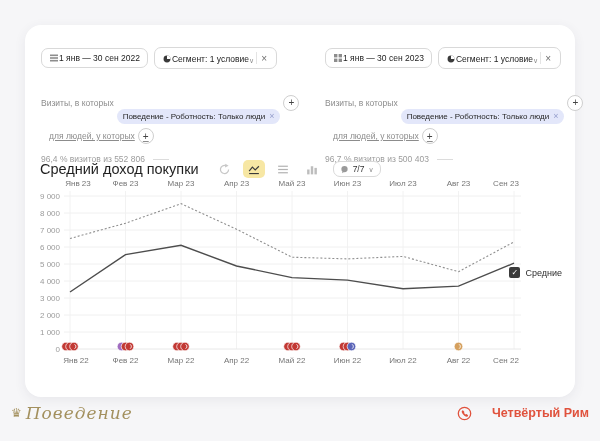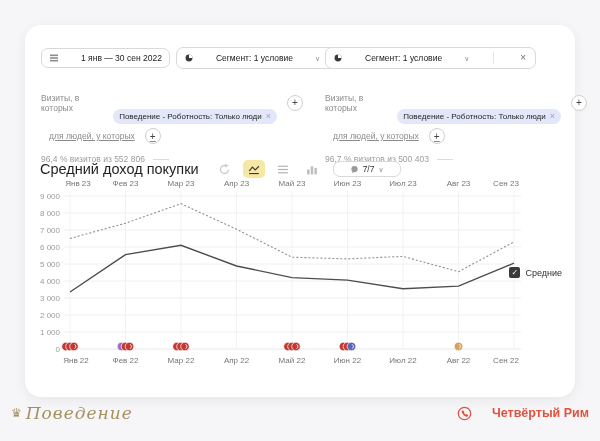--- a/index.html
+++ b/index.html
@@ -5,44 +5,44 @@
   * { box-sizing: border-box; margin: 0; padding: 0; }
   html,body { width:600px; height:441px; }
   body { font-family:"Liberation Sans", sans-serif; background:#f6f6f8; position:relative; overflow:hidden; }
   .card { position:absolute; left:25px; top:25px; width:550px; height:372px; background:#fff;
           border-radius:16px; box-shadow:0 3px 12px rgba(70,70,90,.08); }
 
   
   .filters { position:absolute; top:22px; left:16px; display:flex; gap:22px; }
   .panel { width:262px; }
   .chips-row { display:flex; gap:6px; align-items:center; }
-  .chip { display:inline-flex; align-items:center; gap:22px; border:1px solid #d9d9d9; border-radius:7px;
+  .chip { display:inline-flex; align-items:flex-end; gap:0; border:1px solid #d9d9d9; border-radius:7px;
           padding:4px 7px; font-size:8.5px; color:#222; background:#fff; white-space:nowrap; cursor:pointer; }
   .chev { color:#8f8f8f; font-size:7px; line-height:1; }
   .chip-divider { width:1px; height:12px; background:#e4e4e4; margin:0 2px; }
   .chip-x { color:#6f6f6f; font-size:10px; line-height:1; padding:0 2px; cursor:pointer; }
-  .cond-row { display:flex; align-items:center; gap:10px; margin-top:12px; font-size:8.5px; color:#8c8c8c; }
+  .cond-row { display:flex; align-items:center; gap:3px; margin-top:12px; font-size:8.5px; color:#8c8c8c; }
   .pill { background:#e3e7fa; border-radius:9px; padding:3px 6px; font-size:8px; color:#262626;
           display:inline-flex; gap:4px; align-items:center; white-space:nowrap;margin-top:28px; }
   .pill-x { color:#97a0cd; font-size:9px; line-height:1; cursor:pointer; }
   .plus { width:16px; height:16px; min-width:16px; border:1px solid #cfcfcf; border-radius:50%;
           display:inline-flex; align-items:center; justify-content:center; color:#444; font-size:10px;
           background:#fff; cursor:pointer; }
   .people-row { margin-top:4px; margin-left:8px;text-decoration:underline; }
   .stats { margin-top:10px; font-size:8.5px; color:#9c9c9c; display:flex; align-items:center; gap:8px; }
   .stats-dash { width:16px; height:0; border-top:1px solid #dcdcdc; }
 
   
   .chart-header { position:absolute; top:135px; left:15px; display:flex; align-items:center; gap:7px; }
   .chart-title { font-size:14.5px; color:#1f1f1f; margin-right:8px; }
   .tool { width:22px; height:18px; display:flex; align-items:center; justify-content:center;
           border-radius:5px; cursor:pointer; }
   .tool.active { background:#f7e7a4; }
   .range-dd { display:flex; align-items:center; gap:4px; border:1px solid #d9d9d9; border-radius:7px;
-              padding:2px 16px; font-size:8.5px; color:#333; cursor:pointer; margin-left:3px; }
+              padding:2px 6px; font-size:8.5px; color:#333; cursor:pointer; margin-left:3px; }
 
   
   .chart-area { position:absolute; top:150px; left:0; width:550px; height:212px; }
   #chart-svg { display:block; margin-left:12px; font-family:"Liberation Sans", sans-serif; }
   .legend { position:absolute; right:13px; top:92px; display:flex; align-items:center; gap:5px;
             font-size:9px; color:#2e2e2e; cursor:pointer; }
   .checkbox { width:11px; height:11px; background:#3a3a3a; border-radius:2px; color:#fff; font-size:8px;
               display:flex; align-items:center; justify-content:center; line-height:1; }
 
   
@@ -94,20 +94,29 @@
         <span class="plus">+</span>
       </div>
       <div class="stats">
         <span>96,4 % визитов из 552 806</span>
         <span class="stats-dash"></span>
       </div>
     </div>
 
     <div class="panel">
       <div class="chips-row">
+        <span class="chip">
+          <svg width="10" height="10" viewBox="0 0 10 10">
+            <rect x="1" y="1" width="3.4" height="3.4" fill="#8d8d8d"></rect>
+            <rect x="5.6" y="1" width="3.4" height="3.4" fill="#8d8d8d"></rect>
+            <rect x="1" y="5.6" width="3.4" height="3.4" fill="#8d8d8d"></rect>
+            <rect x="5.6" y="5.6" width="3.4" height="3.4" fill="#8d8d8d"></rect>
+          </svg>
+          <span>1 янв — 30 сен 2023</span>
+        </span>
         <span class="chip">
           <svg width="10" height="10" viewBox="0 0 16 16">
             <circle cx="8" cy="8" r="5.5" fill="#3a3a3a"></circle>
             <path d="M8 8 L8 2.5 A5.5 5.5 0 0 1 13.5 8 Z" fill="#ffffff"></path>
           </svg>
           <span>Сегмент: 1 условие</span>
           <span class="chev">∨</span>
           <span class="chip-divider"></span>
           <span class="chip-x">×</span>
         </span>

